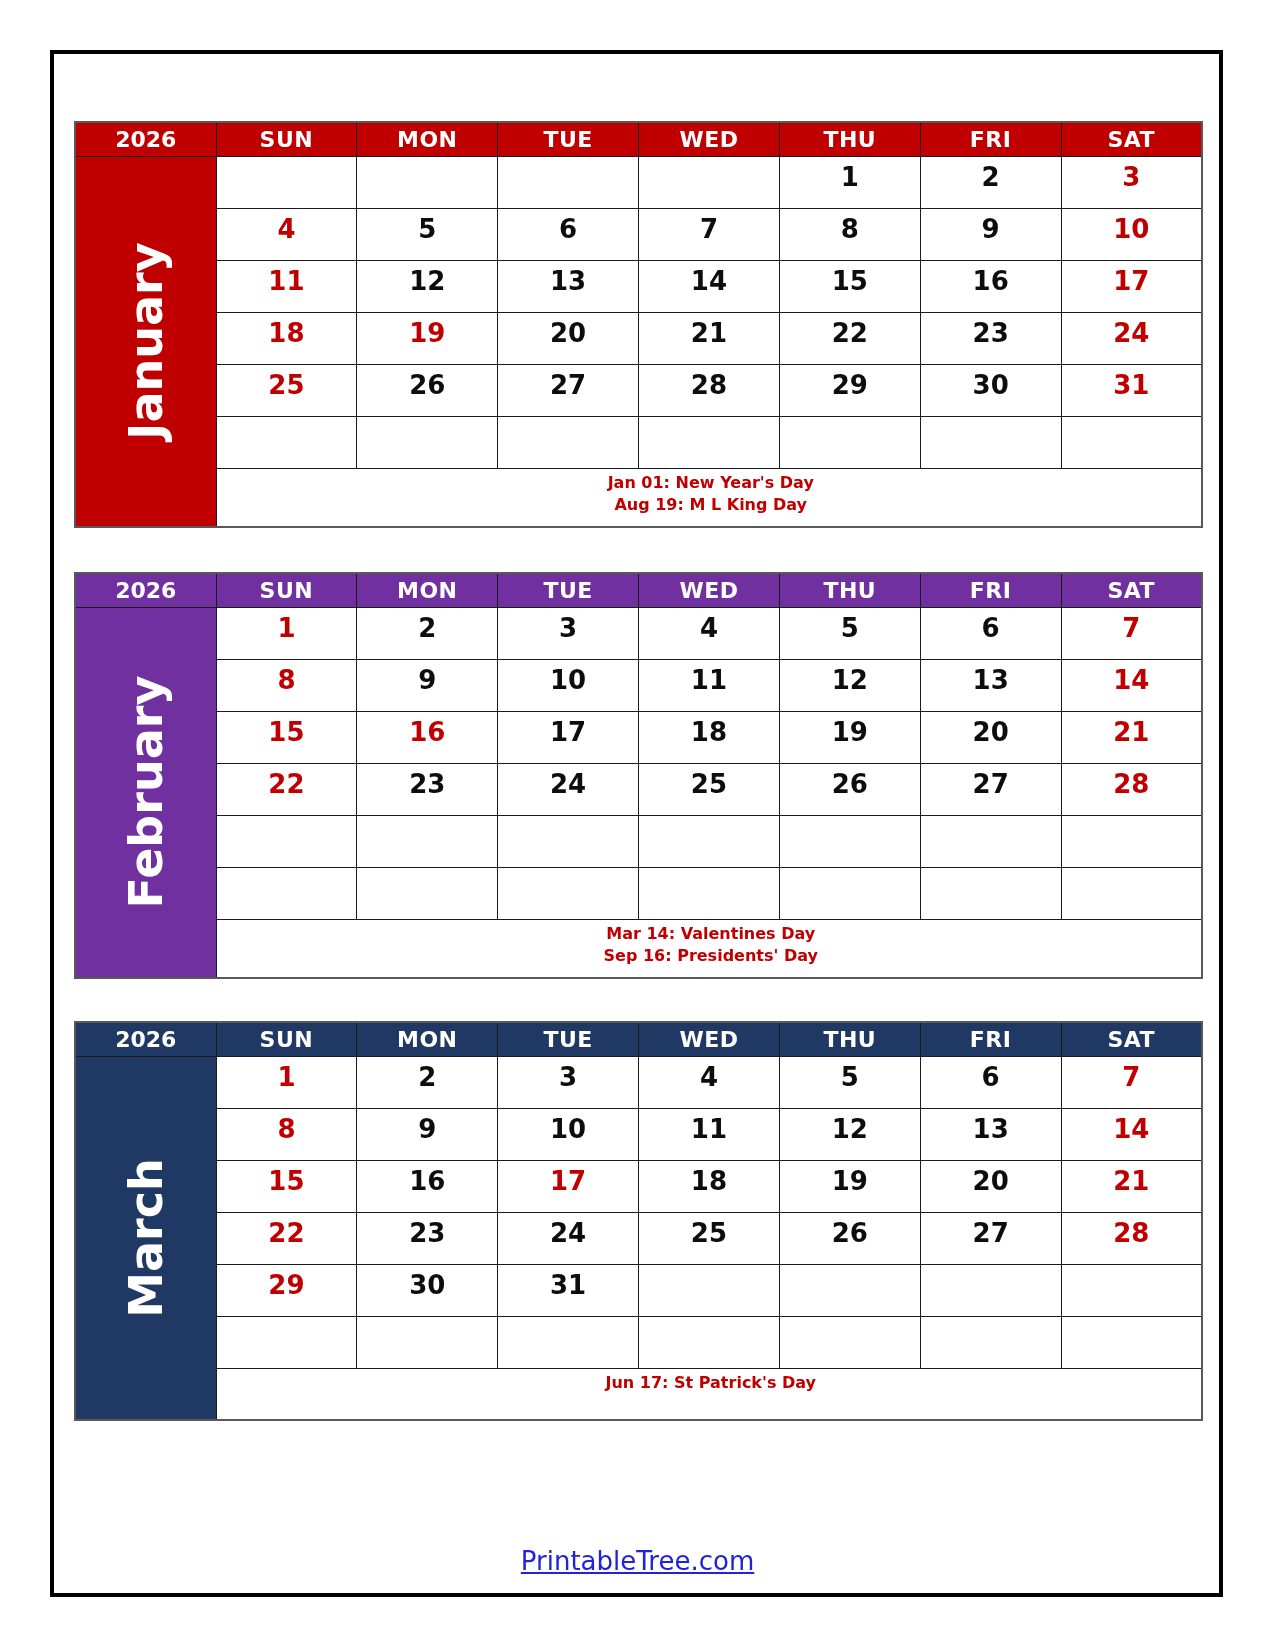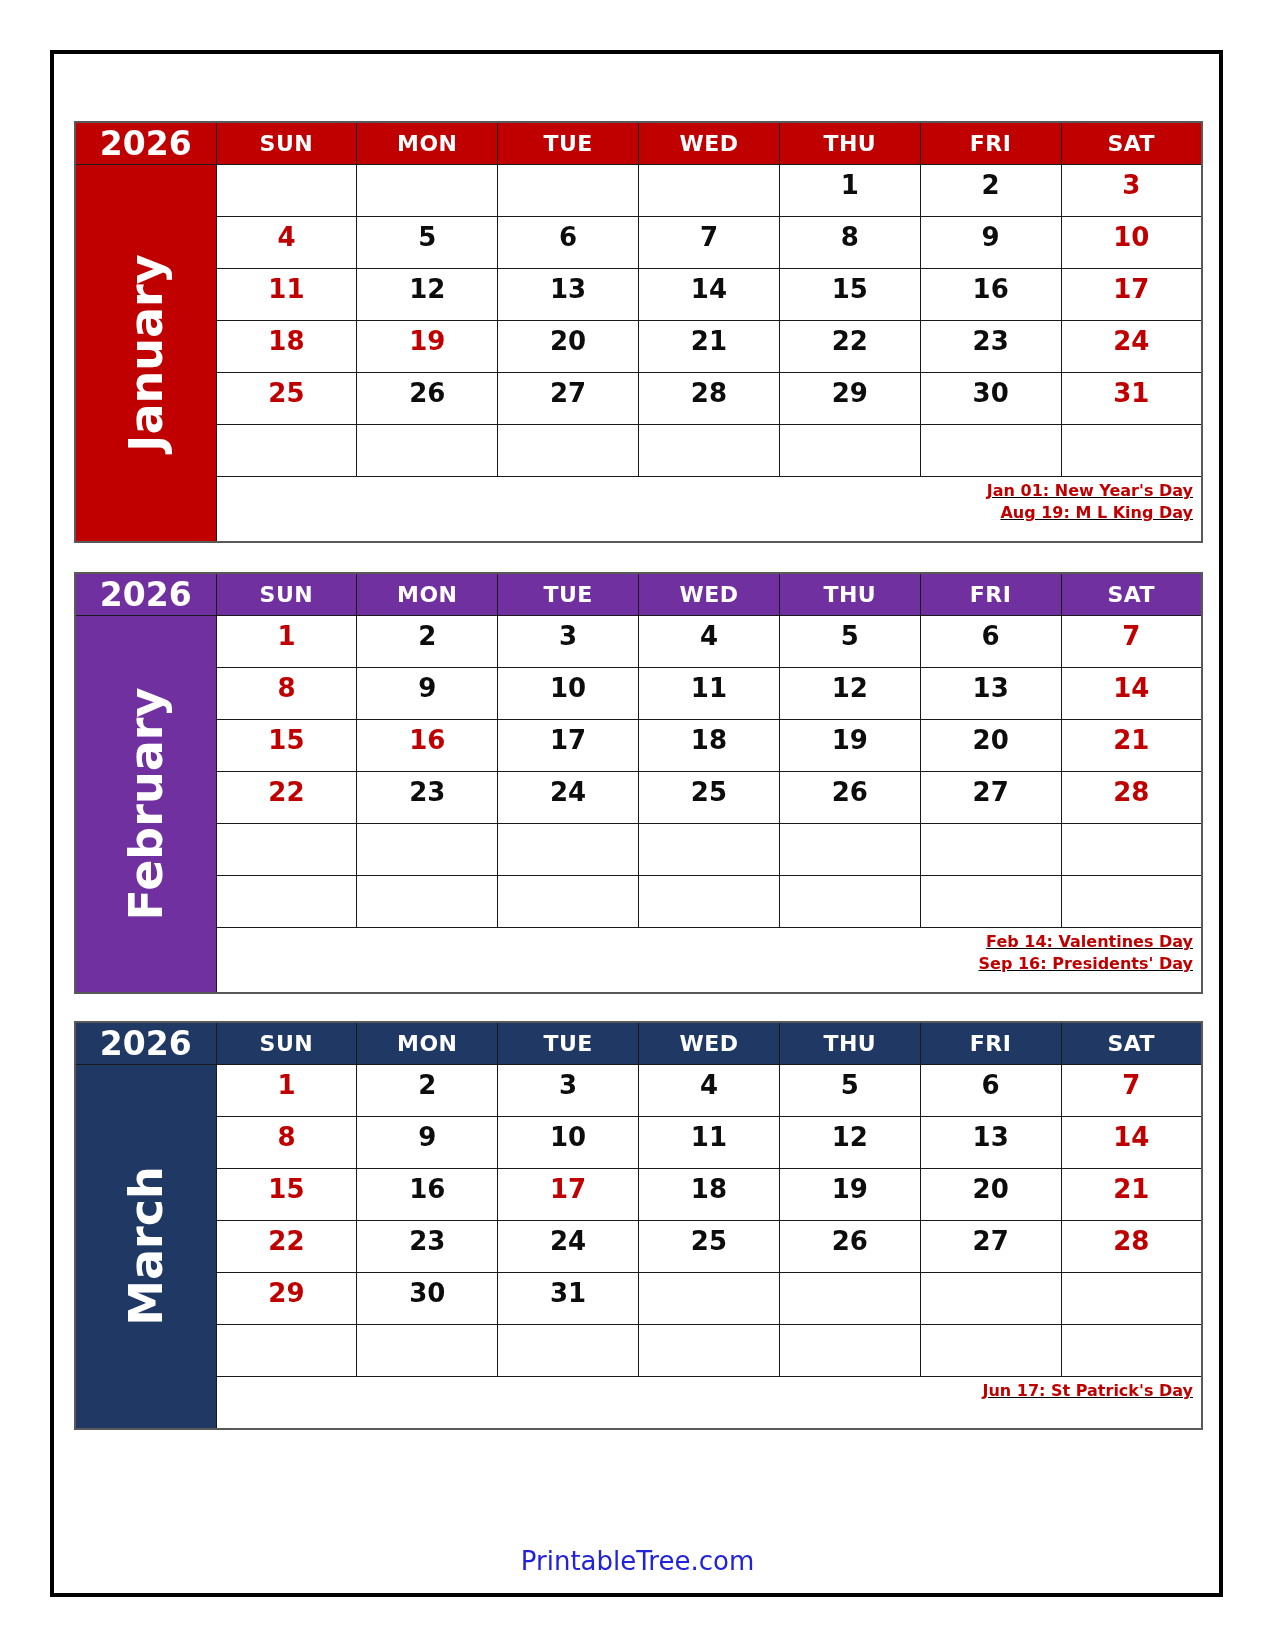--- a/index.html
+++ b/index.html
@@ -40,21 +40,21 @@
   tr.hdr  { height: 34px; }
   tr.week { height: 52px; }
   tr.notes{ height: 52px; }
   .year-cell, .dow-cell {
     background: var(--accent, #C00000);
     color: #ffffff;
     text-align: center;
     font-weight: bold;
     vertical-align: middle;
   }
-  .year-cell { font-size: 33px; margin-left: 20px; }
+  .year-cell { font-size: 22px; margin-left: 20px; }
   .dow-cell  { font-size: 22px; letter-spacing: 0.5px; }
   .month-cell {
     background: var(--accent, #C00000);
     position: relative;
   }
   .month-label {
     position: absolute;
     left: 50%;
     top: 50%;
     transform: translate(-50%, -50%) rotate(-90deg);
@@ -68,40 +68,40 @@
     vertical-align: top;
     font-weight: bold;
     font-size: 26px;
     padding-top: 6px;
     color: var(--regular-date, #0d0d0d);
     line-height: 1.1;
   }
   .date-cell.red { color: var(--red-date, #C00000); }
   .notes-cell {
     vertical-align: top;
-    text-align: right;
-    padding: 3px 8px 16px 12px;
-    text-decoration: underline;
+    text-align: center;
+    padding: 3px 8px 10px 12px;
   }
   .note-line {
     color: var(--notes-color, #C00000);
     font-weight: bold;
     font-size: 16px;
     line-height: 1.4;
   }
   .footer {
     position: absolute;
     left: 0;
     top: 1546px;
     width: 1275px;
     text-align: center;
   }
   .site-link {
     color: var(--footer-color, #2222DD);
     font-size: 26px;
+    text-decoration: underline;
     cursor: pointer;
   }
 </style>
 </head>
 <body style="--red-date: #C00000; --regular-date: #0D0D0D; --notes-color: #C00000; --footer-color: #2222DD;">
 
 <div class="frame"></div>
 
 <div id="calendar-root">
     <table class="cal m0" style="--accent: #C00000;">
@@ -265,21 +265,21 @@
           <td class="date-cell"></td>
           <td class="date-cell"></td>
           <td class="date-cell"></td>
           <td class="date-cell"></td>
           <td class="date-cell"></td>
           <td class="date-cell"></td>
           <td class="date-cell"></td>
         </tr>
         <tr class="notes">
           <td colspan="7" class="notes-cell">
-            <div class="note-line">Feb 14: Valentines Day</div>
+            <div class="note-line">Mar 14: Valentines Day</div>
             <div class="note-line">Sep 16: Presidents' Day</div>
           </td>
         </tr>
       </tbody>
     </table>
     <table class="cal m2" style="--accent: #1F3864;">
       <colgroup>
         <col style="width: 141px;">
         <col>
         <col>

